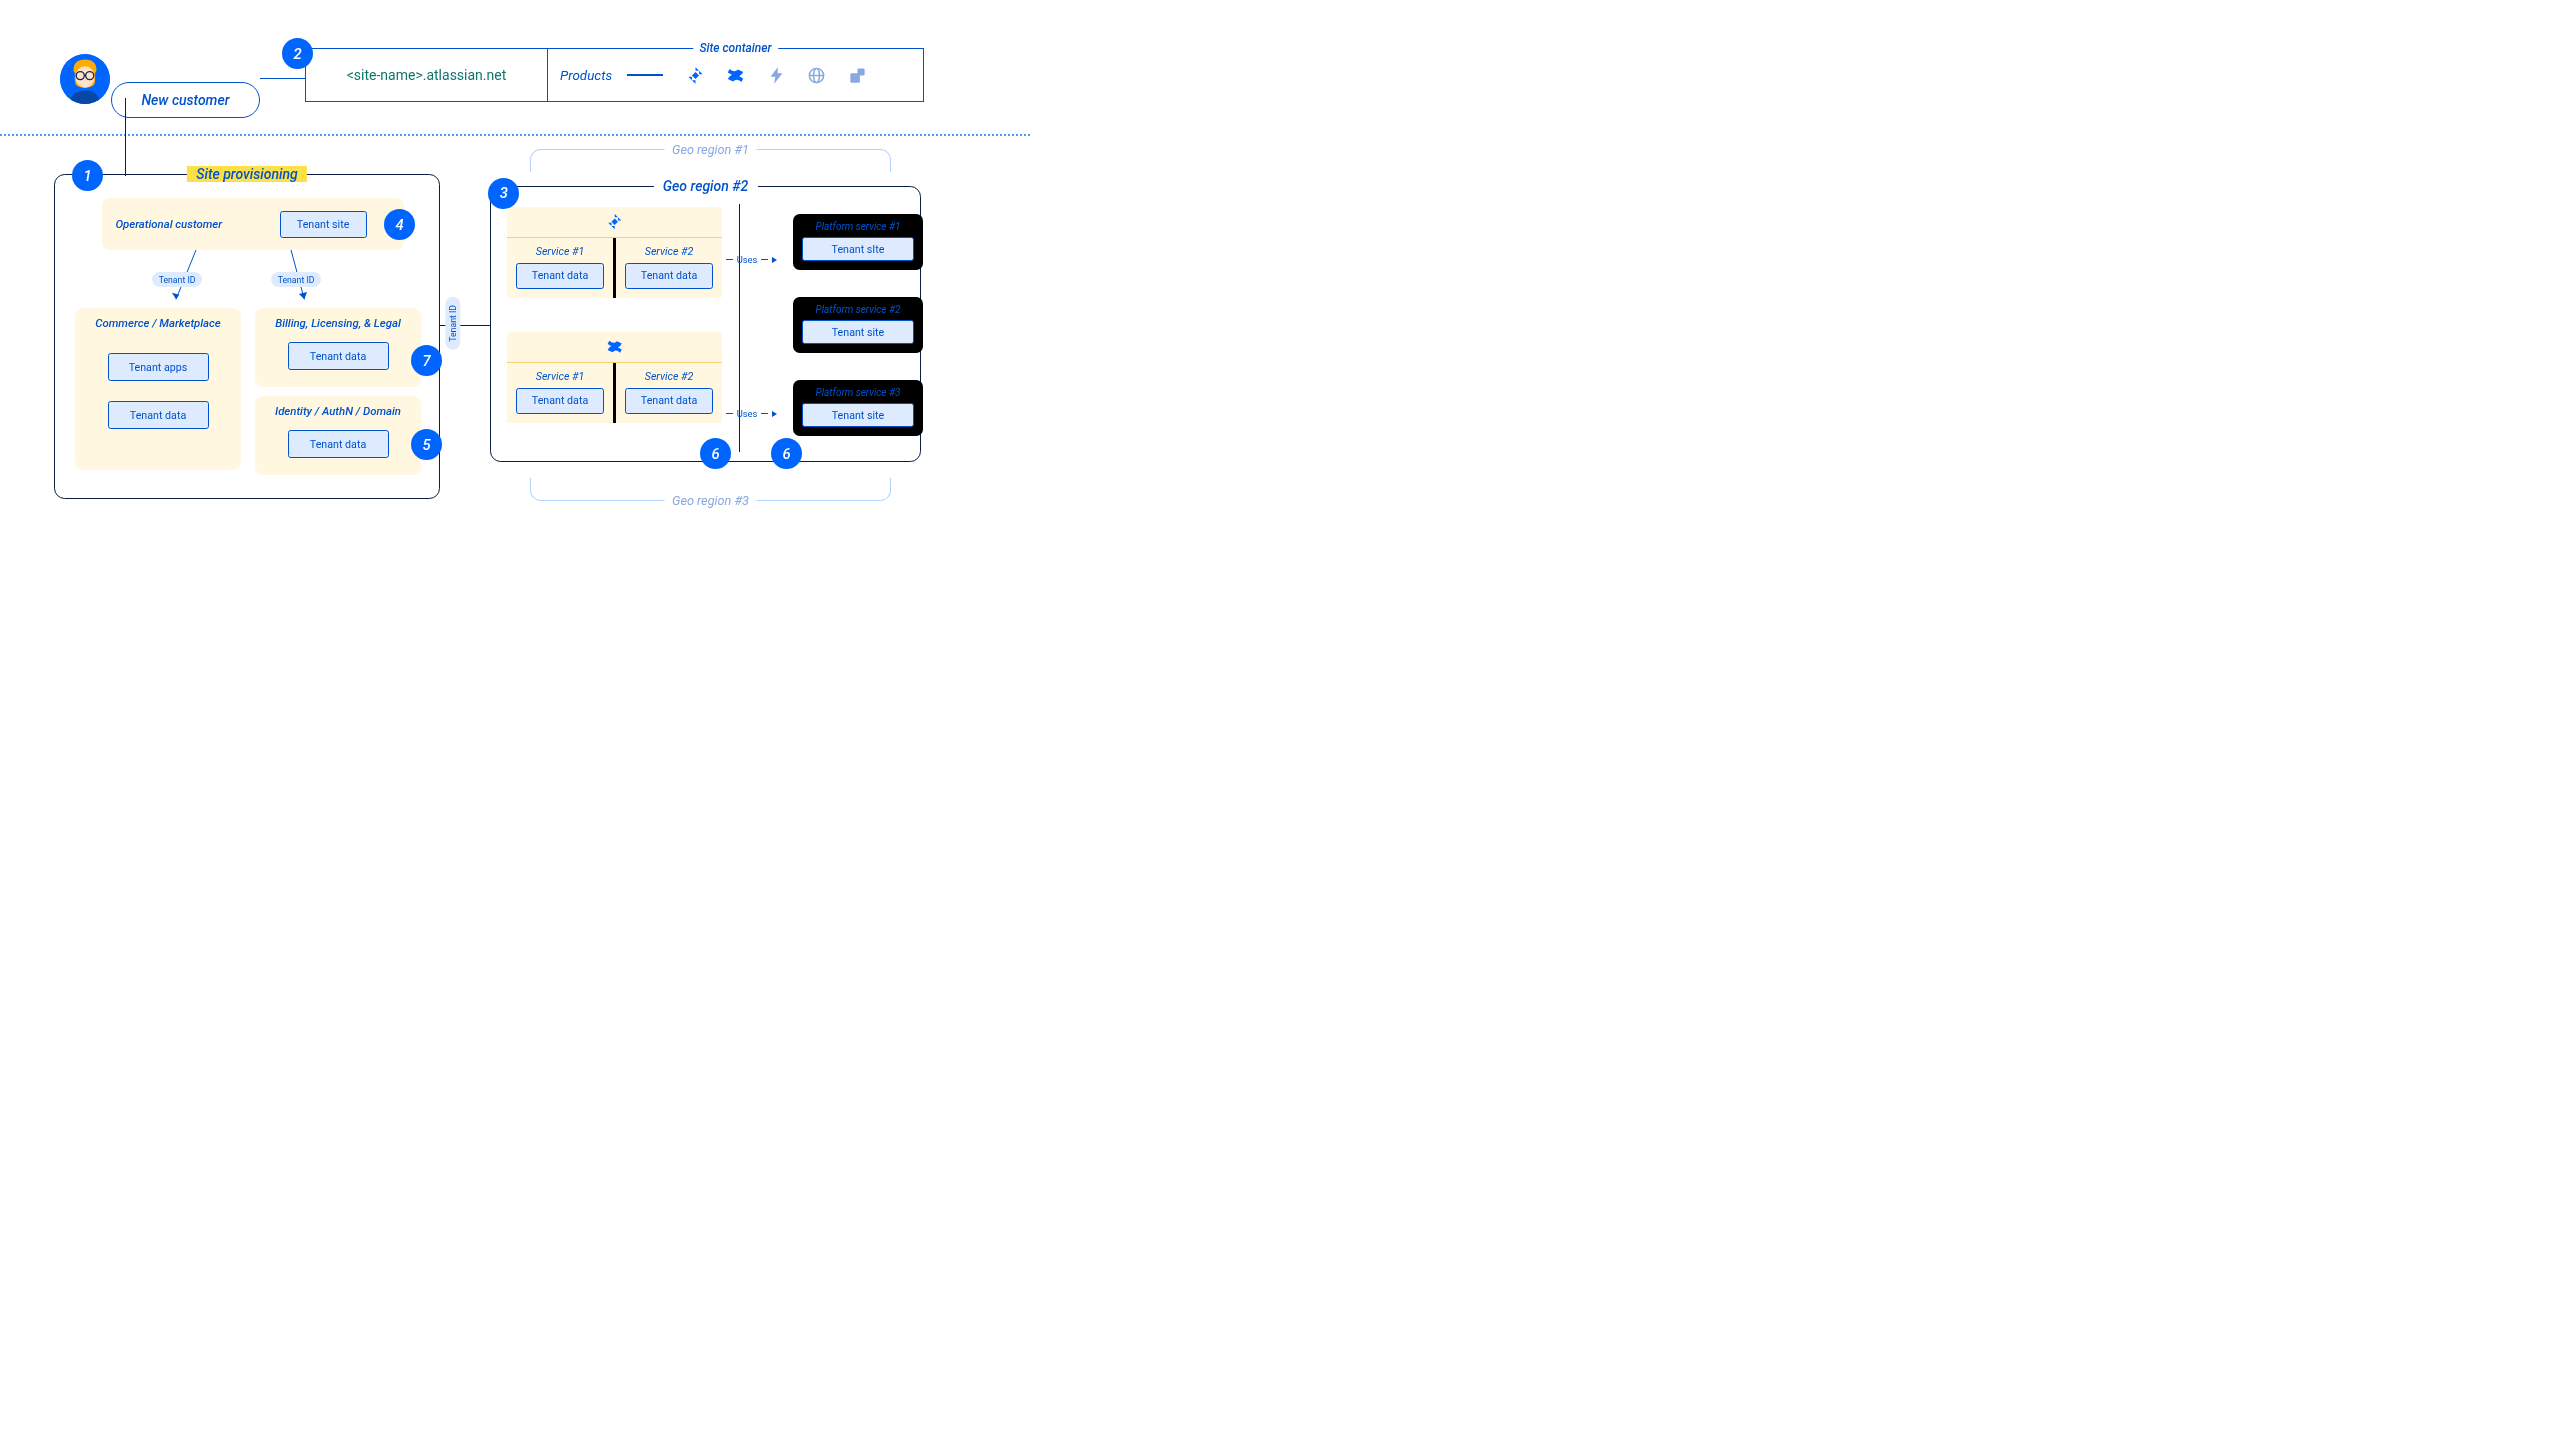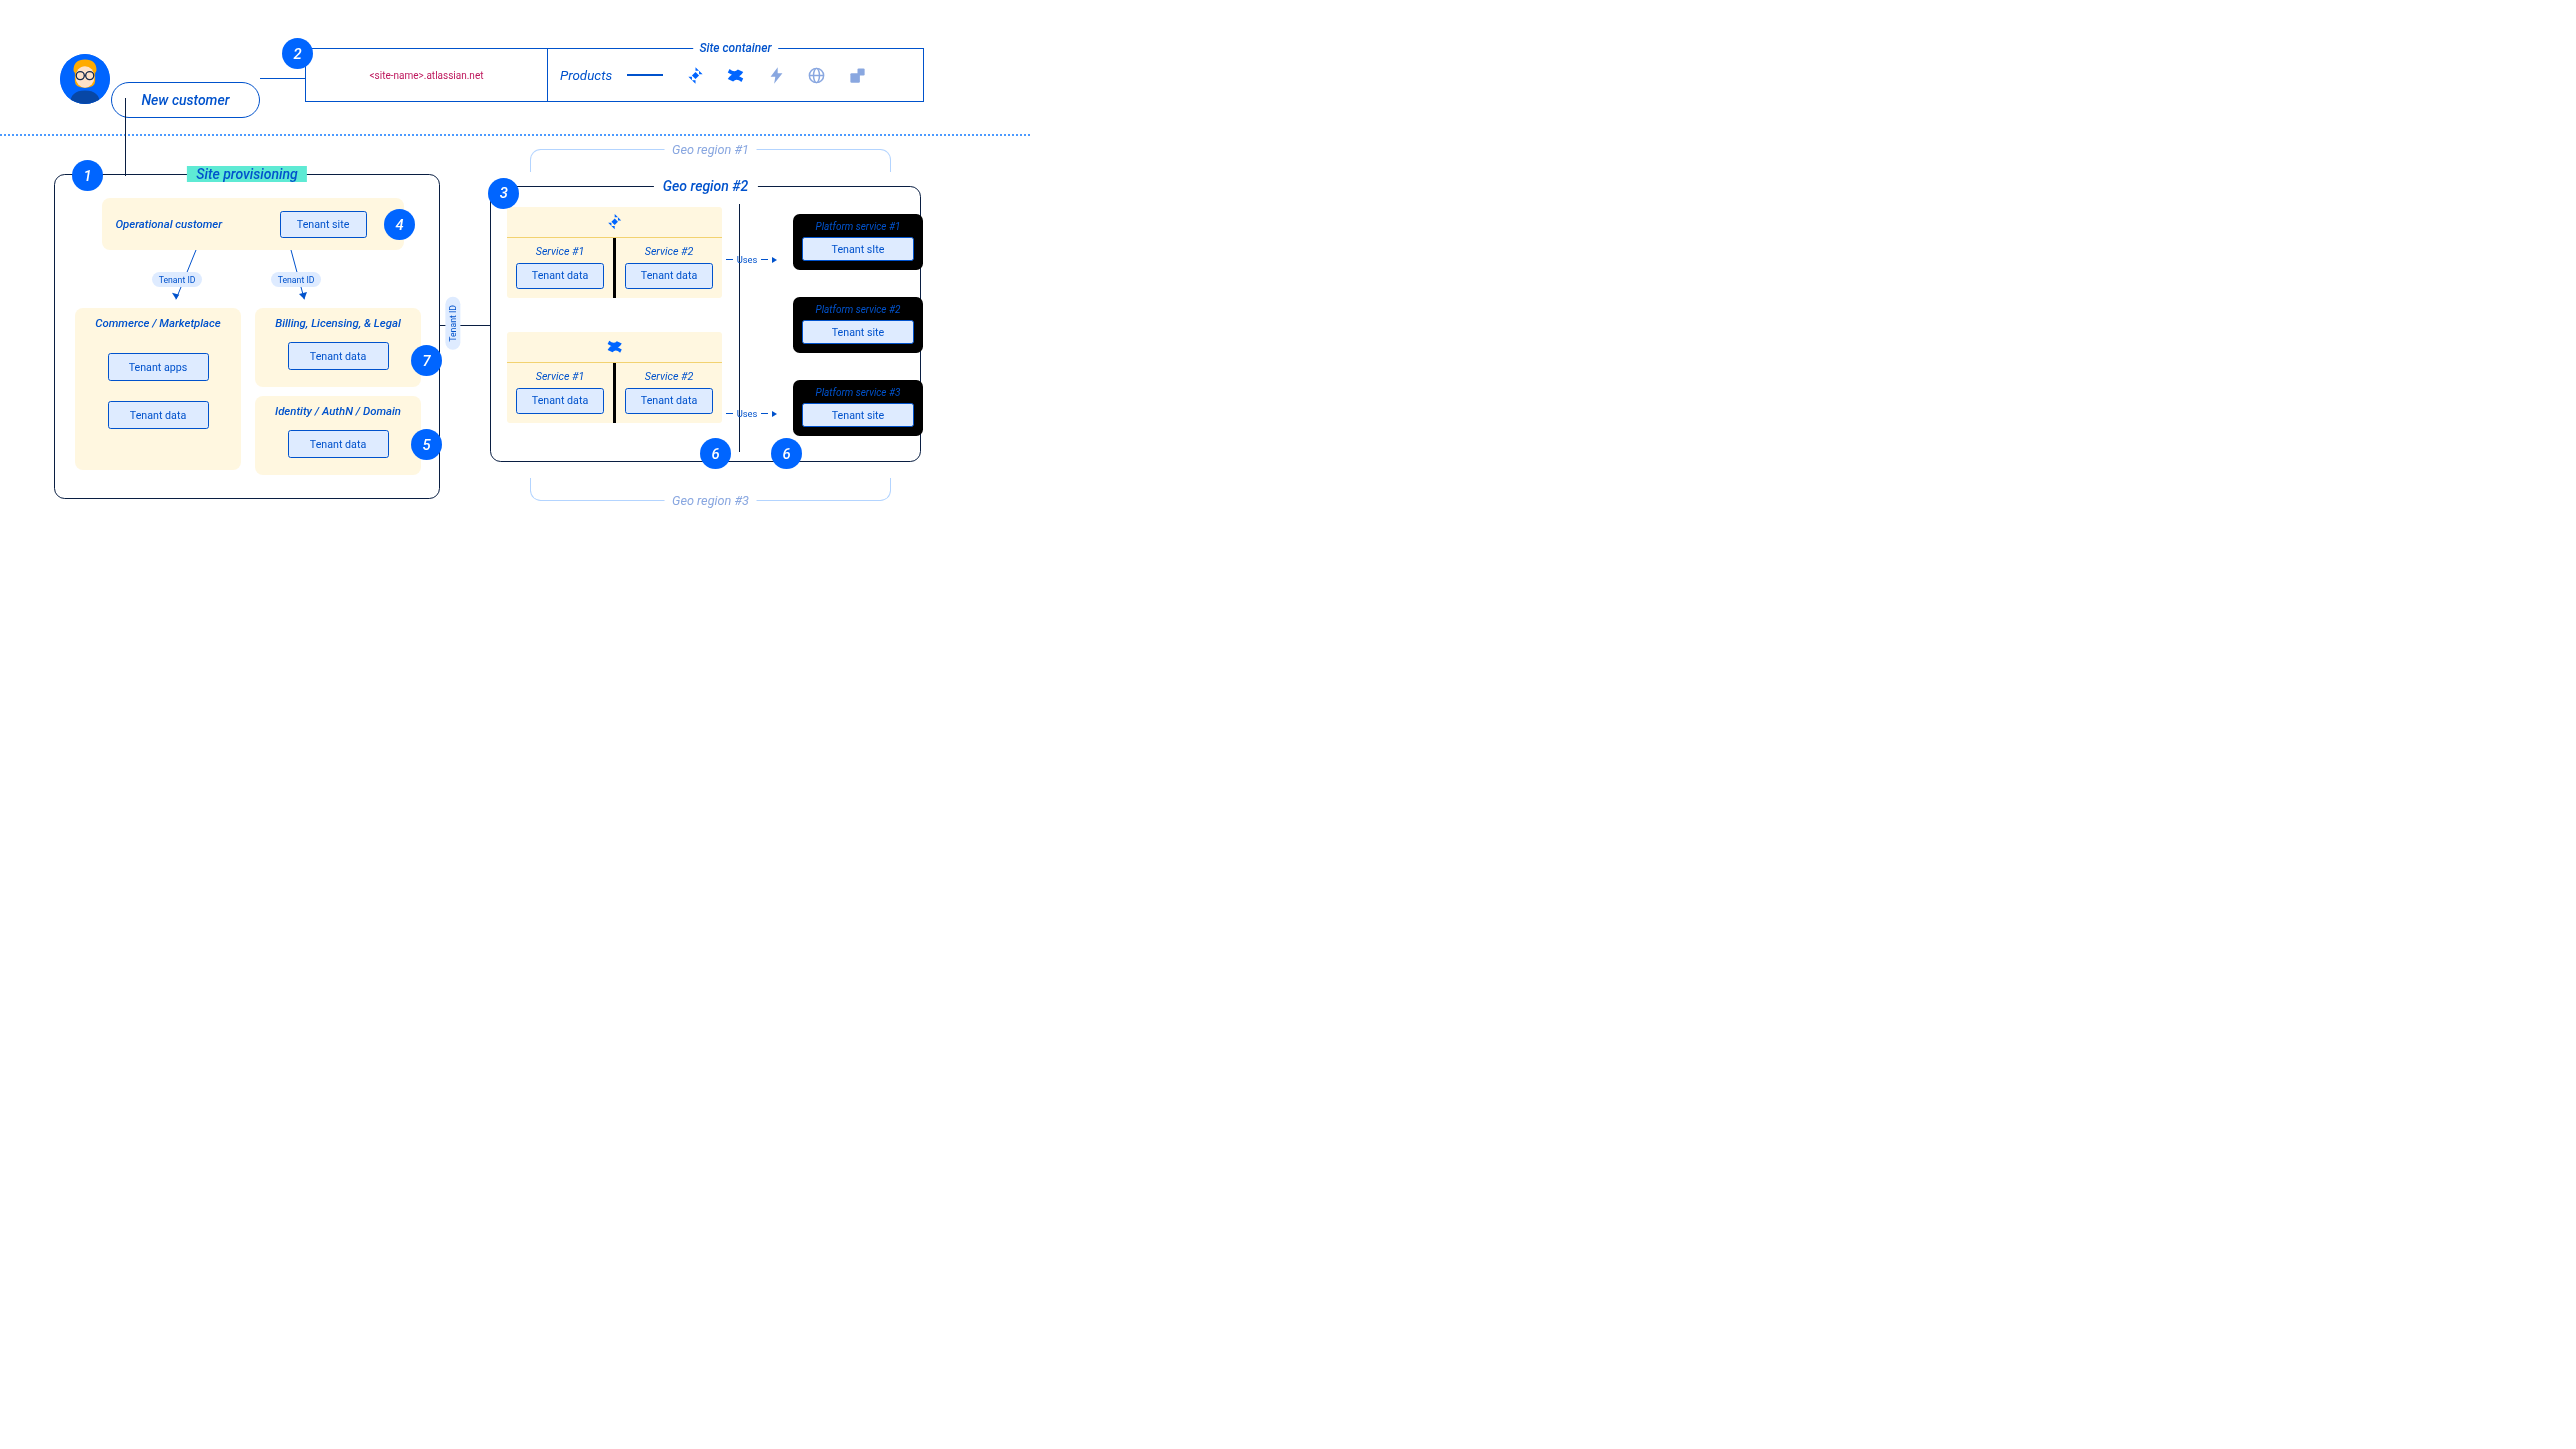--- a/index.html
+++ b/index.html
@@ -9,39 +9,39 @@
   .dotted-line { position: absolute; left: 0; right: 0; top: 134px; border-top: 2px dotted #4C9AFF; }
 
   
   .avatar { position: absolute; left: 60px; top: 54px; width: 50px; height: 50px; border-radius: 50%; background: #0065FF; display: flex; align-items: center; justify-content: center; overflow: hidden; }
   .avatar svg { width: 50px; height: 50px; }
 
   
   .new-customer { position: absolute; left: 111px; top: 60px; width: 149px; height: 36px; border: 1.3px solid #0052CC; border-radius: 18px; display: flex; align-items: center; justify-content: center; color: #0052CC; font-size: 14px; font-style: italic; font-weight: 500; background: #fff; margin-top: 22px; }
 
   
-  .site-name-box { position: absolute; left: 305px; top: 48px; width: 243px; height: 54px; border: 1.3px solid #0052CC; display: flex; align-items: center; justify-content: center; color: #be185d; font-size: 10px; }
+  .site-name-box { position: absolute; left: 305px; top: 48px; width: 243px; height: 54px; border: 1.3px solid #0052CC; display: flex; align-items: center; justify-content: center; color: #0f766e; font-size: 14px; }
 
   
   .site-container { position: absolute; left: 547px; top: 48px; width: 377px; height: 54px; border: 1.3px solid #0052CC; display: flex; align-items: center; padding: 0 12px; }
   .site-container-title { position: absolute; top: -8px; left: 50%; transform: translateX(-50%); background: #fff; padding: 0 6.7px; color: #0052CC; font-size: 12px; font-style: italic; font-weight: 500; }
   .site-container .products-label { color: #0052CC; font-size: 13.4px; font-style: italic; margin-right: 14.8px; }
   .hline { width: 36px; height: 1.3px; background: #0052CC; }
   .icon-row { display: flex; gap: 21.5px; margin-left: 23px; align-items: center; }
   .product-icon { width: 19px; height: 19px; }
 
   
   .conn { position: absolute; background: #0052CC; }
 
   
   .numball { position: absolute; width: 31px; height: 31px; border-radius: 50%; background: #0065FF; color: #fff; display: flex; align-items: center; justify-content: center; font-size: 14.8px; font-style: italic; font-weight: 500; z-index: 10; }
 
   
   .site-prov { position: absolute; left: 54px; top: 174px; width: 386px; height: 325px; border: 1.7px solid #091E42; border-radius: 10.7px; }
-  .site-prov-title { position: absolute; top: -9.4px; left: 50%; transform: translateX(-50%); background: #5eead4; padding: 0 9.4px; color: #0052CC; font-size: 14px; font-style: italic; font-weight: 500; }
+  .site-prov-title { position: absolute; top: -9.4px; left: 50%; transform: translateX(-50%); background: #fde047; padding: 0 9.4px; color: #0052CC; font-size: 14px; font-style: italic; font-weight: 500; }
 
   
   .geo2 { position: absolute; left: 490px; top: 186px; width: 431px; height: 276px; border: 1.7px solid #091E42; border-radius: 10.7px; }
   .geo2-title { position: absolute; top: -9.4px; left: 50%; transform: translateX(-50%); background: #fff; padding: 0 9.4px; color: #0052CC; font-size: 14px; font-style: italic; font-weight: 500; }
 
   
   .geo-ghost { position: absolute; border: 1.3px solid #B3D4FF; border-radius: 10.7px; }
   .geo-ghost .ghost-title { position: absolute; top: -8px; left: 50%; transform: translateX(-50%); background: #fff; padding: 0 8px; color: #89A7E0; font-size: 12.7px; font-style: italic; }
   .geo1 { left: 530px; top: 149px; width: 361px; height: 23px; border-bottom: none; border-top-left-radius: 10.7px; border-top-right-radius: 10.7px; border-bottom-left-radius:0; border-bottom-right-radius:0;}
   .geo3 { left: 530px; top: 478px; width: 361px; height: 23px; border-top: none; border-top-left-radius:0; border-top-right-radius:0;}

